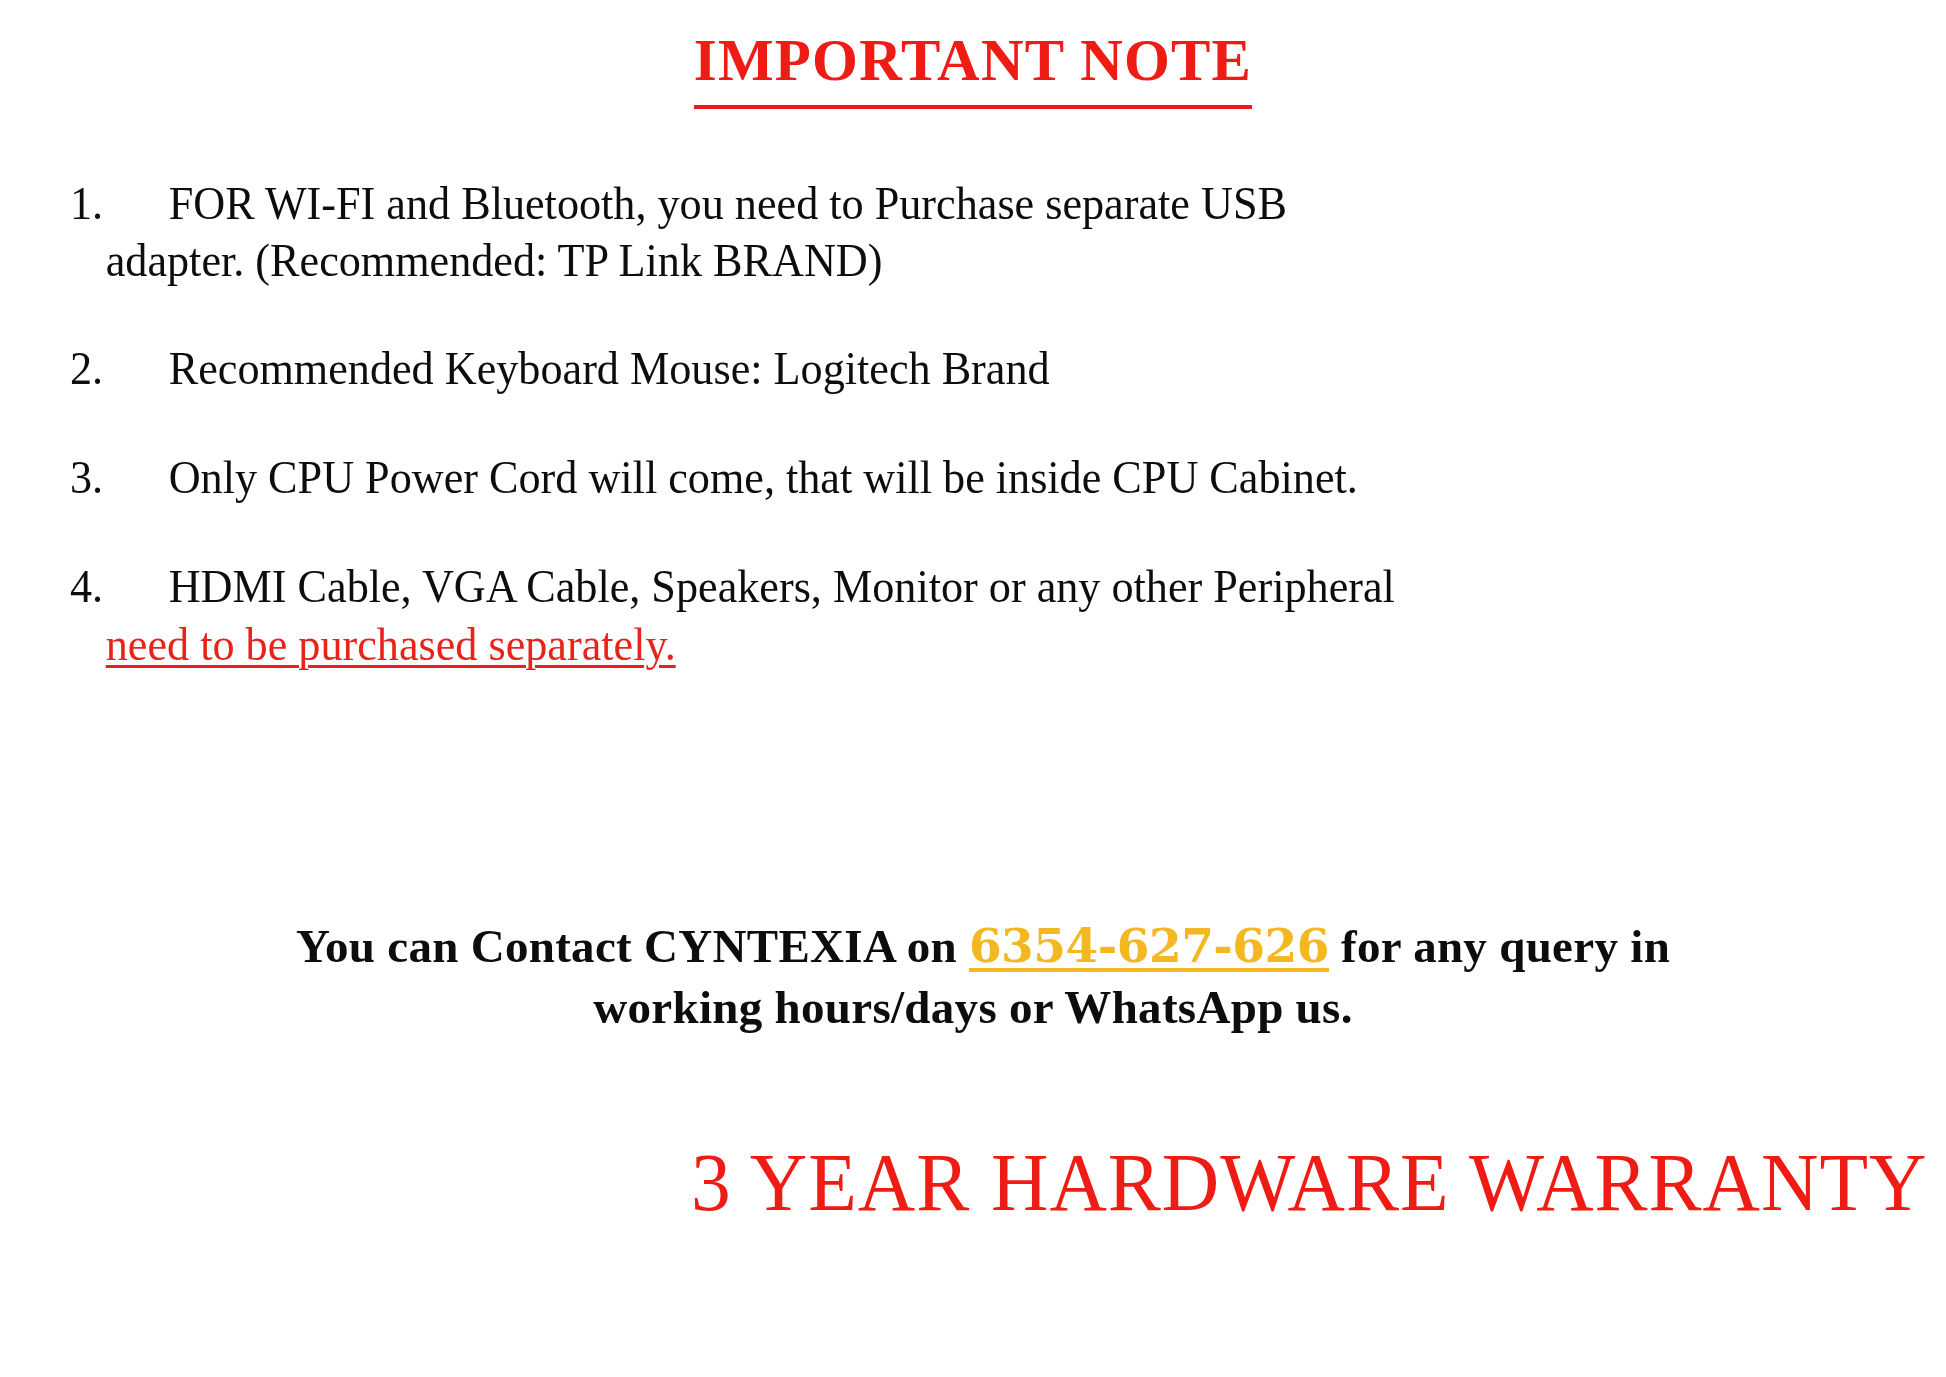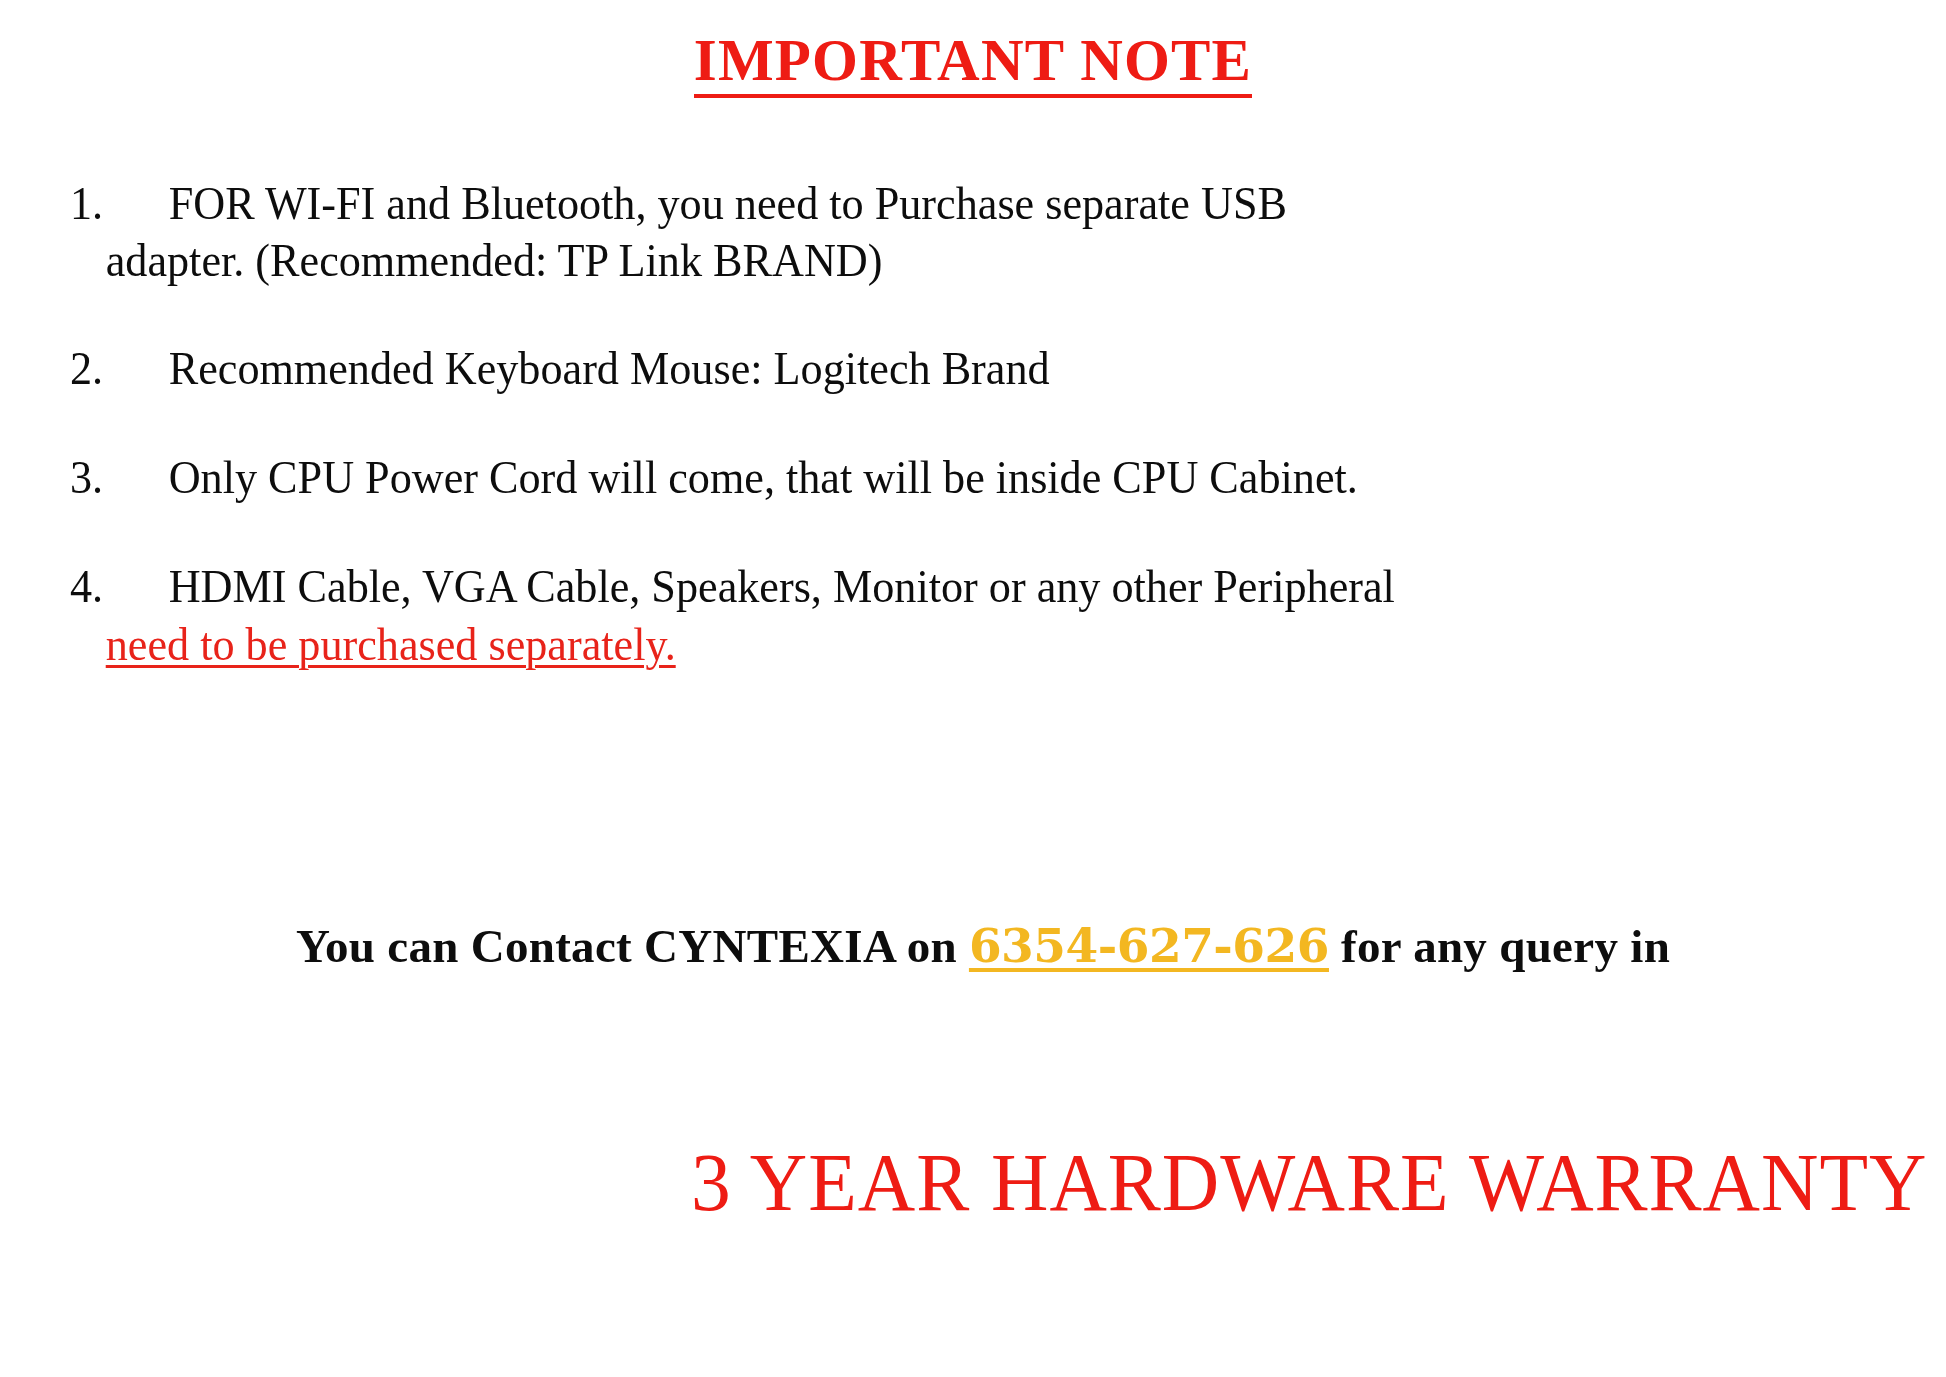--- a/index.html
+++ b/index.html
@@ -35,21 +35,21 @@
   }
   .title-text {
     display: inline-block;
     font-family: "Liberation Serif", "DejaVu Serif", serif;
     font-weight: bold;
     font-size: 59px;
     line-height: 1.05;
     letter-spacing: 1.2px;
     color: #EE1C14;
     border-bottom: 4px solid #EE1C14;
-    padding-bottom: 2px;
+    padding-bottom: 13px;
     white-space: nowrap;
   }
 
   
   .notes {
     position: absolute;
     top: 175px;
     left: 70px;
     width: 1830px;
   }
@@ -172,19 +172,20 @@
     <div class="note-item" id="note-4">
       <span class="note-num">4.</span>
       <span class="note-body">HDMI Cable, VGA Cable, Speakers, Monitor or any other Peripheral</span>
       <span class="note-cont note-red-underline">need to be purchased separately.</span>
     </div>
 
   </div>
 
   <div class="contact">
     <span class="contact-line1"><span>You can Contact CYNTEXIA on </span><span class="phone">6354-627-626</span><span> for any query in</span></span>
+    <span class="contact-line2">working hours/days or WhatsApp us.</span>
   </div>
 
   <div class="warranty">
     <span class="warranty-text">3 YEAR HARDWARE WARRANTY</span>
   </div>
 
 </div>
 
 </body></html>

